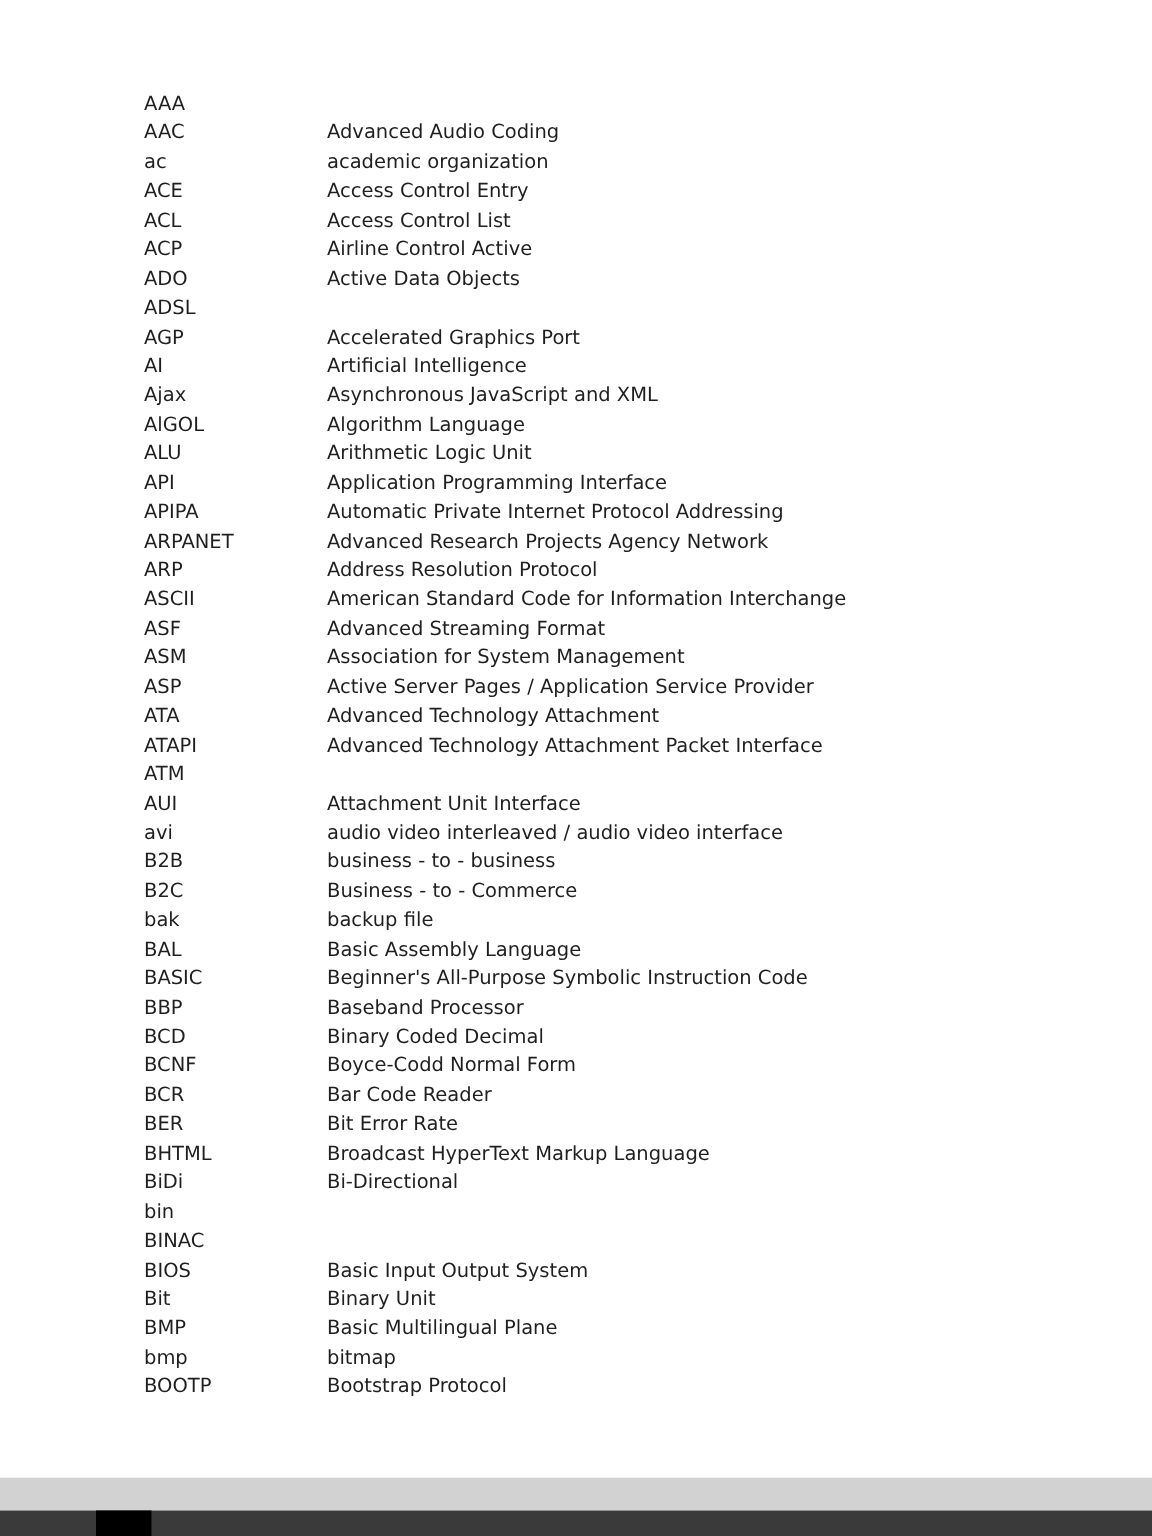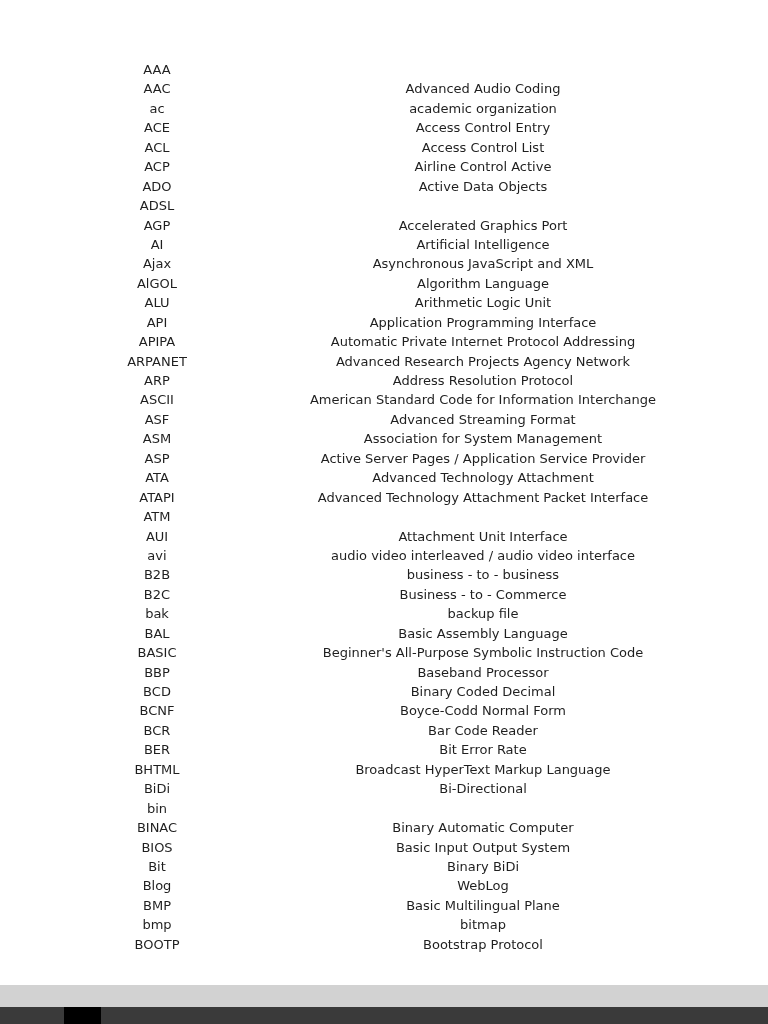--- a/index.html
+++ b/index.html
@@ -15,21 +15,20 @@
     position: relative;
     width: 768px;
     height: 985px;
     background: #ffffff;
   }
   .glossary {
     position: absolute;
     left: 96px;
     top: 60px;
     right: 20px;
-    text-align: center;
   }
   .row {
     display: flex;
     align-items: baseline;
     height: 19.45px;
     line-height: 19.45px;
     font-size: 13px;
     color: #1f1f1f;
     white-space: nowrap;
   }
@@ -212,33 +211,28 @@
       </div>
       <div class="row">
         <span class="abbr">BiDi</span>
         <span class="full">Bi-Directional</span>
       </div>
       <div class="row">
         <span class="abbr">bin</span>
       </div>
       <div class="row">
         <span class="abbr">BINAC</span>
-        <span class="full">Binary Automatic Computer</span>
       </div>
       <div class="row">
         <span class="abbr">BIOS</span>
         <span class="full">Basic Input Output System</span>
       </div>
       <div class="row">
         <span class="abbr">Bit</span>
-        <span class="full">Binary BiDi</span>
-      </div>
-      <div class="row">
-        <span class="abbr">Blog</span>
-        <span class="full">WebLog</span>
+        <span class="full">Binary Unit</span>
       </div>
       <div class="row">
         <span class="abbr">BMP</span>
         <span class="full">Basic Multilingual Plane</span>
       </div>
       <div class="row">
         <span class="abbr">bmp</span>
         <span class="full">bitmap</span>
       </div>
       <div class="row">

